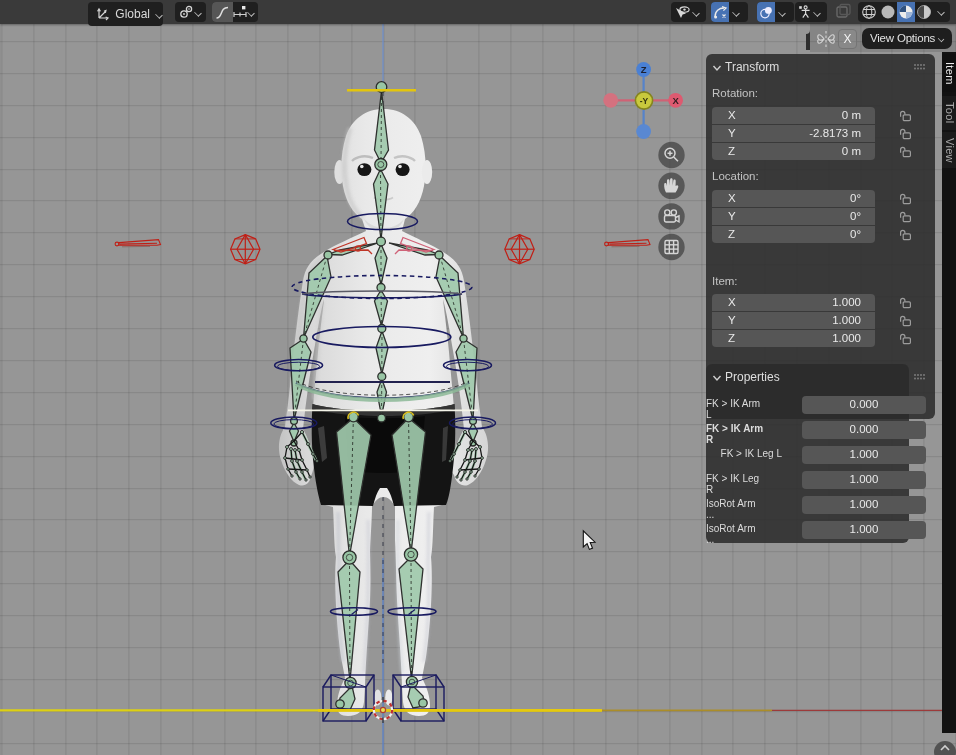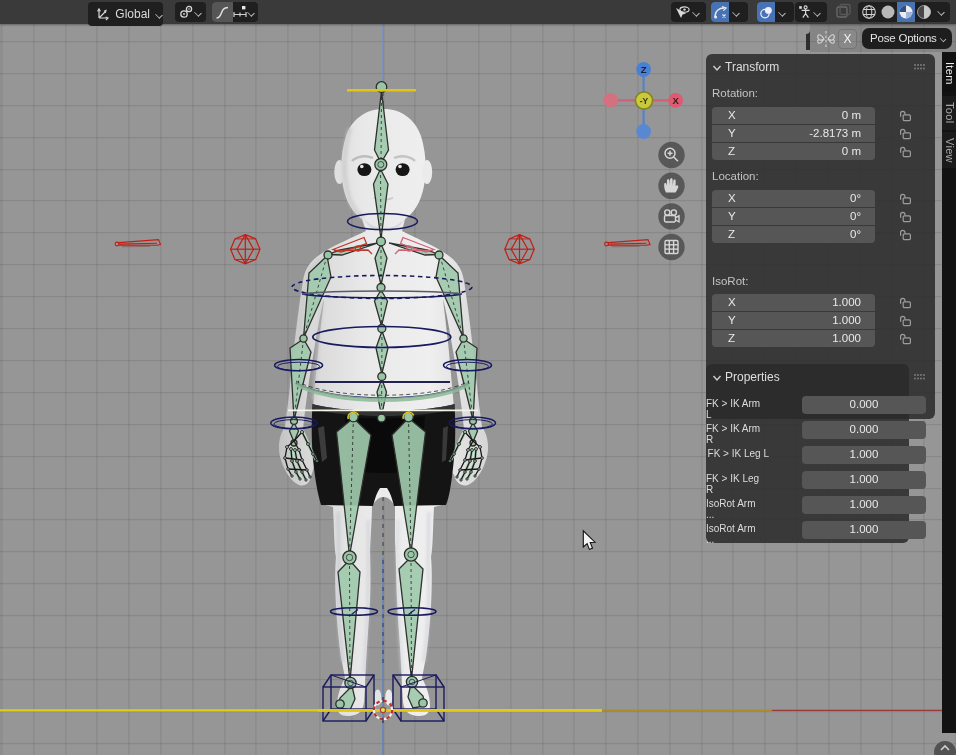--- a/index.html
+++ b/index.html
@@ -528,21 +528,21 @@
 </div>
 <div id="strip2">
 
   <svg width="20" height="18" style="position:absolute;left:6px;top:6px;" viewBox="0 0 20 18">
     <path d="M8 9 C4 3 1 4 2 8 C2.6 10.4 5 11 8 9 Z M8 9 C4 15 1 14 2 10" stroke="#d4d4d4" stroke-width="1.2" fill="none"></path>
     <path d="M12 9 C16 3 19 4 18 8 C17.4 10.4 15 11 12 9 Z M12 9 C16 15 19 14 18 10" stroke="#d4d4d4" stroke-width="1.2" fill="none"></path>
     <path d="M10 1 L10 17" stroke="#d4d4d4" stroke-width="1.1" stroke-dasharray="2.5 2"></path>
   </svg>
   <div style="position:absolute;left:28px;top:5px;width:17px;height:18px;background:rgba(150,150,150,0.25);border:1px solid #747474;border-radius:4px;color:#f4f4f4;font-size:12px;text-align:center;line-height:18px;">X</div>
   <div style="position:absolute;left:52px;top:3.5px;width:90px;height:21px;background:#1e1e1e;border-radius:7px;color:#e2e2e2;font-size:11.5px;display:flex;align-items:center;white-space:nowrap;">
-    <span style="margin-left:8px;letter-spacing:-0.2px;">Pose Options</span>
+    <span style="margin-left:8px;letter-spacing:-0.2px;">View Options</span>
     <span class="chev" style="margin-left:3px;transform:scale(0.85);"></span>
   </div>
 </div>
 
 <div class="panel" id="p-transform" style="left:706px;top:54px;width:229px;height:365px;">
   <svg width="10" height="10" style="position:absolute;left:6px;top:9px;" viewBox="0 0 10 10">
     <path d="M1.5 3 L5 7 L8.5 3" stroke="#cfcfcf" stroke-width="1.4" fill="none"></path>
     </svg>
   <div style="position:absolute;left:19px;top:6px;font-size:12px;color:#dedede;">Transform</div>
   <svg width="14" height="8" style="position:absolute;left:207px;top:9px;" viewBox="0 0 14 8">
@@ -604,21 +604,21 @@
   <svg class="lock" style="left:193px;top:156px;" viewBox="0 0 13 13">
       <path d="M1.6 7.8 L1.6 4.6 A2.15 2.15 0 0 1 5.9 4.6 L5.9 5.4" stroke="#9d9d9d" stroke-width="1.2" fill="none"></path>
       <rect x="4.2" y="5.8" width="7.2" height="5.8" rx="1.2" stroke="#9d9d9d" stroke-width="1.2" fill="none"></rect>
     </svg>
   <svg class="lock" style="left:193px;top:174px;" viewBox="0 0 13 13">
       <path d="M1.6 7.8 L1.6 4.6 A2.15 2.15 0 0 1 5.9 4.6 L5.9 5.4" stroke="#9d9d9d" stroke-width="1.2" fill="none"></path>
       <rect x="4.2" y="5.8" width="7.2" height="5.8" rx="1.2" stroke="#9d9d9d" stroke-width="1.2" fill="none"></rect>
     </svg>
 
 
-  <div class="seclabel" style="left:6px;top:221px;">IsoRot:</div>
+  <div class="seclabel" style="left:6px;top:221px;">Item:</div>
   <div class="field" style="left:6px;top:240px;width:163px;height:17px;border-radius:4px 4px 0 0;">
       <span style="position:absolute;left:16px;top:2px;">X</span>
       <span style="position:absolute;right:14px;top:2px;">1.000</span>
     </div>
   <div class="field" style="left:6px;top:258px;width:163px;height:17px;">
       <span style="position:absolute;left:16px;top:2px;">Y</span>
       <span style="position:absolute;right:14px;top:2px;">1.000</span>
     </div>
   <div class="field" style="left:6px;top:276px;width:163px;height:17px;border-radius:0 0 4px 4px;">
       <span style="position:absolute;left:16px;top:2px;">Z</span>
@@ -651,23 +651,23 @@
         <circle cx="11" cy="2" r="1"></circle>
     <circle cx="2" cy="5.4" r="1"></circle>
         <circle cx="5" cy="5.4" r="1"></circle>
         <circle cx="8" cy="5.4" r="1"></circle>
         <circle cx="11" cy="5.4" r="1"></circle>
       </g>
     </svg>
 
   <div class="flabel" style="right:145px;top:34px;">FK &gt; IK Arm L</div>
   <div class="field" style="left:96px;top:32px;width:124px;height:17.5px;border-radius:4px;text-align:center;line-height:17.5px;">0.000</div>
-  <div class="flabel" style="right:145px;top:59px;">FK &gt; IK Arm R</div>
+  <div class="flabel" style="right:145px;top:59px;font-weight:bold;">FK &gt; IK Arm R</div>
   <div class="field" style="left:96px;top:57px;width:124px;height:17.5px;border-radius:4px;text-align:center;line-height:17.5px;">0.000</div>
-  <div class="flabel" style="right:140px;top:84px;">FK &gt; IK Leg L</div>
+  <div class="flabel" style="right:127px;top:84px;">FK &gt; IK Leg L</div>
   <div class="field" style="left:96px;top:82px;width:124px;height:17.5px;border-radius:4px;text-align:center;line-height:17.5px;">1.000</div>
   <div class="flabel" style="right:145px;top:109px;">FK &gt; IK Leg R</div>
   <div class="field" style="left:96px;top:107px;width:124px;height:17.5px;border-radius:4px;text-align:center;line-height:17.5px;">1.000</div>
   <div class="flabel" style="right:145px;top:134px;">IsoRot Arm  ...</div>
   <div class="field" style="left:96px;top:132px;width:124px;height:17.5px;border-radius:4px;text-align:center;line-height:17.5px;">1.000</div>
   <div class="flabel" style="right:145px;top:159px;">IsoRot Arm  ...</div>
   <div class="field" style="left:96px;top:157px;width:124px;height:17.5px;border-radius:4px;text-align:center;line-height:17.5px;">1.000</div>
 </div>
 
 <svg width="4" height="21" style="position:absolute;left:806px;top:30px;z-index:19;" viewBox="0 0 4 21">

